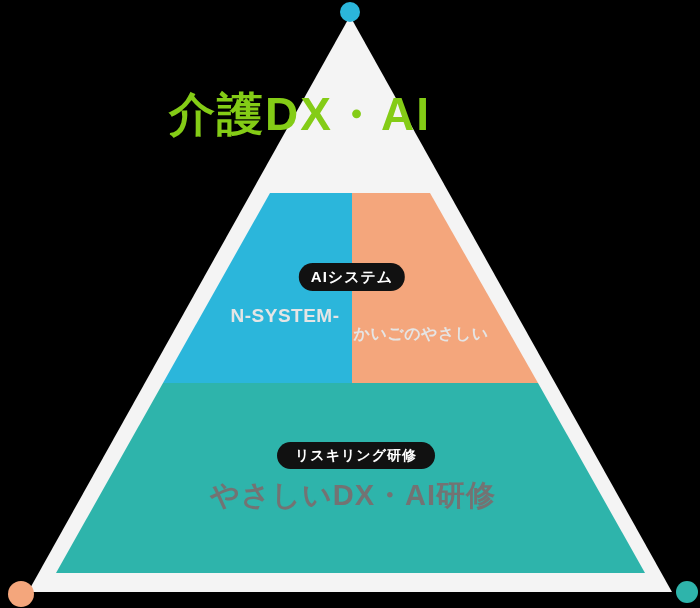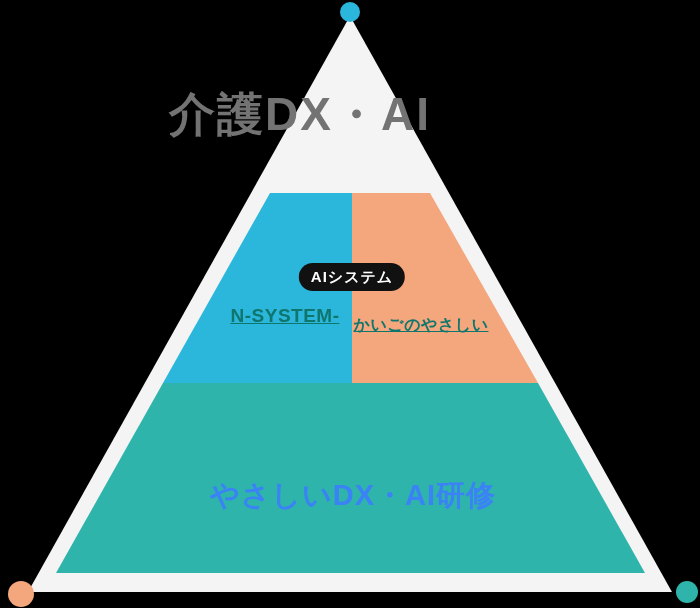--- a/index.html
+++ b/index.html
@@ -25,21 +25,21 @@
     white-space: nowrap;
   }
   .pyramid-title {
     left: 0;
     top: 84px;
     width: 600px;
     text-align: center;
     font-size: 46px;
     font-weight: 800;
     letter-spacing: 2px;
-    color: #737373;
+    color: #84cc16;
   }
   .badge {
     background: #111111;
     color: #ffffff;
     font-weight: 700;
     border-radius: 16px;
     text-align: center;
     transform: translateX(-50%);
   }
   .badge-ai {
@@ -54,47 +54,46 @@
   .badge-reskilling {
     left: 356px;
     top: 442px;
     height: 27px;
     line-height: 27px;
     padding: 0 18px;
     font-size: 14px;
     letter-spacing: 1px;
   }
   .block-label {
-    color: #0f766e;
+    color: #e5e5e5;
     font-weight: 700;
     text-align: center;
     transform: translateX(-50%);
-    text-decoration: underline;
   }
   .label-left {
     left: 285px;
     top: 302px;
     font-size: 19px;
     line-height: 27px;
     letter-spacing: 0.5px;
   }
   .label-right {
     left: 421px;
-    top: 312px;
+    top: 321px;
     font-size: 16px;
     line-height: 25px;
     letter-spacing: 0.5px;
   }
   .label-bottom {
     left: 353px;
     top: 476px;
     font-size: 29px;
     font-weight: 800;
     letter-spacing: 1px;
-    color: #3b82f6;
+    color: #737373;
     transform: translateX(-50%);
   }
 </style>
 </head>
 <body>
 
 <div class="stage">
 
   <svg width="700" height="608" viewBox="0 0 700 608">
 
@@ -116,16 +115,17 @@
   <div class="overlay badge badge-ai">AIシステム</div>
 
   <div class="overlay block-label label-left">
     <div>N-SYSTEM-</div>
   </div>
 
   <div class="overlay block-label label-right">
     <div>かいごのやさしい</div>
   </div>
 
+  <div class="overlay badge badge-reskilling">リスキリング研修</div>
 
   <div class="overlay label-bottom">やさしいDX・AI研修</div>
 
 </div>
 
 </body></html>

